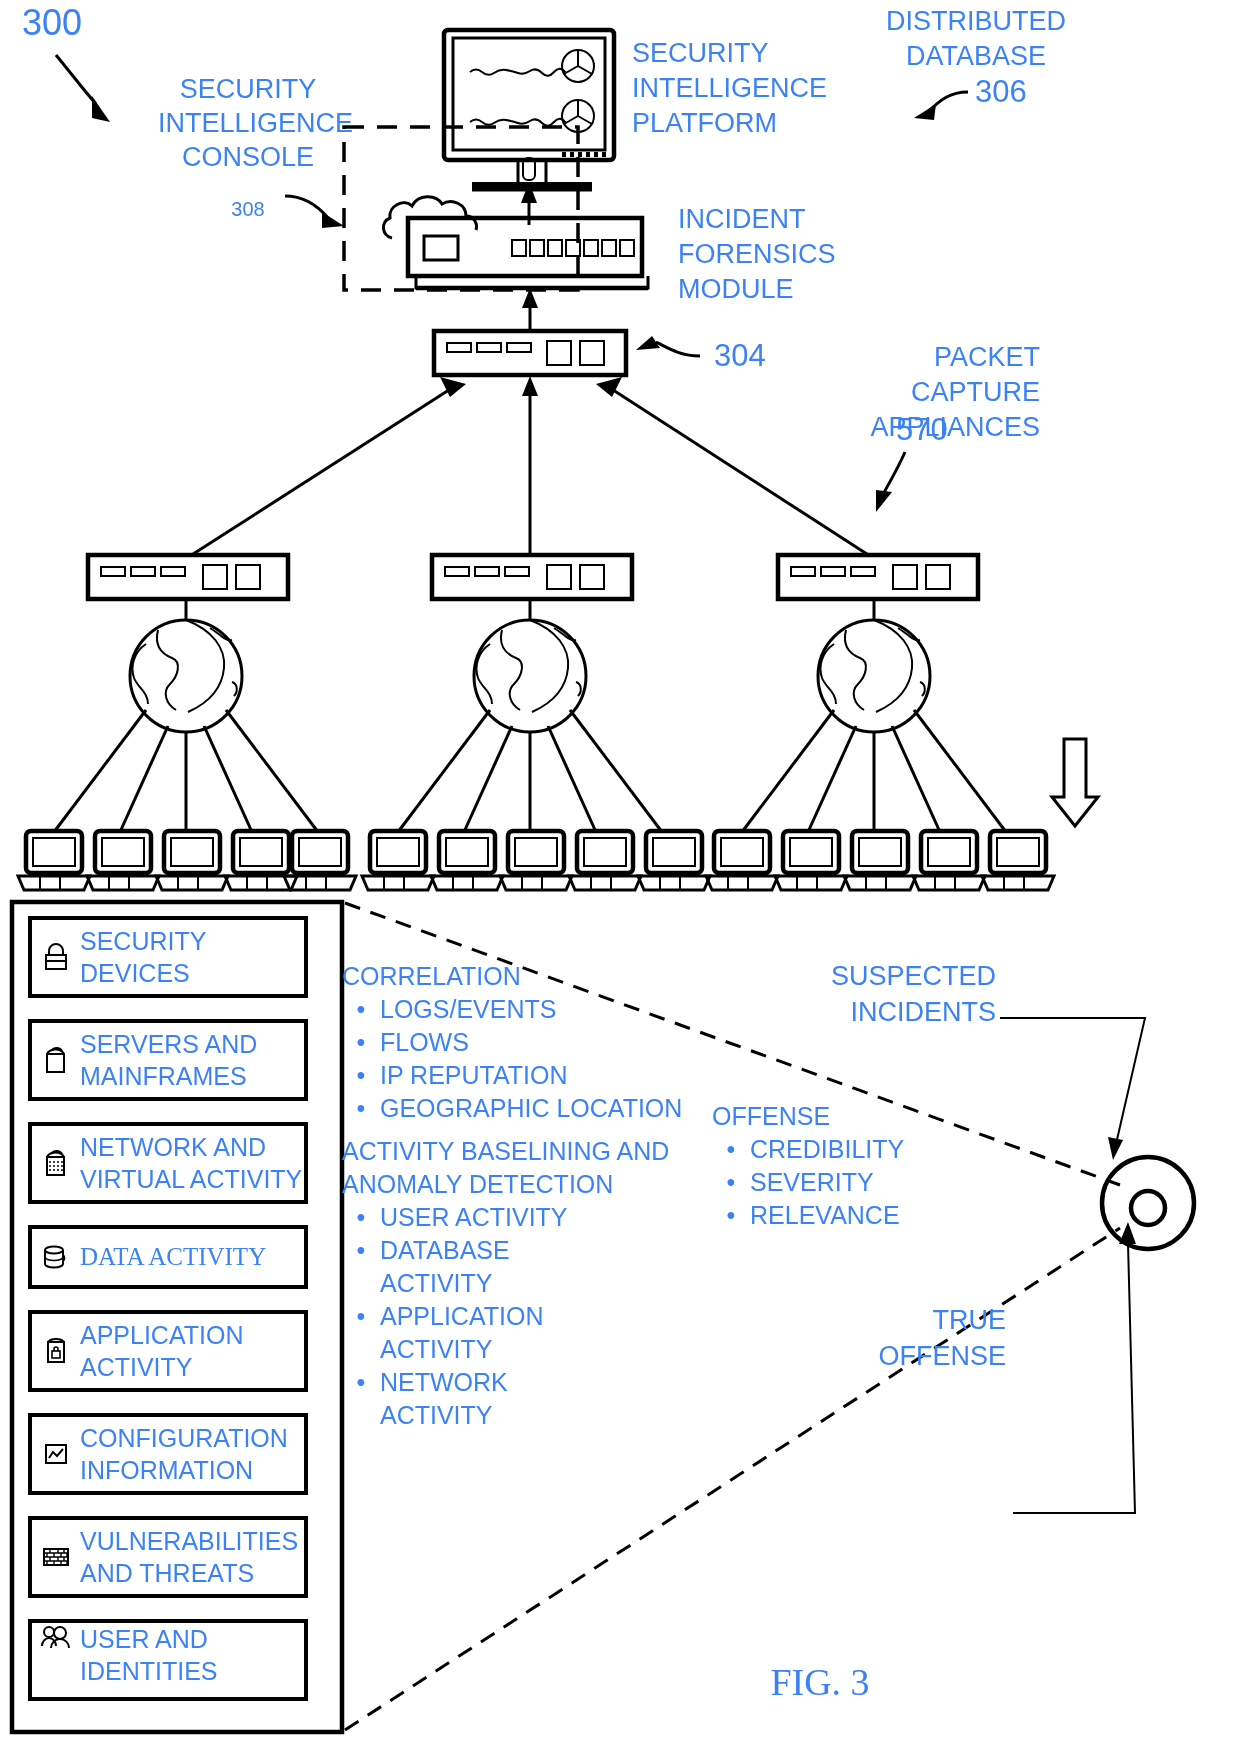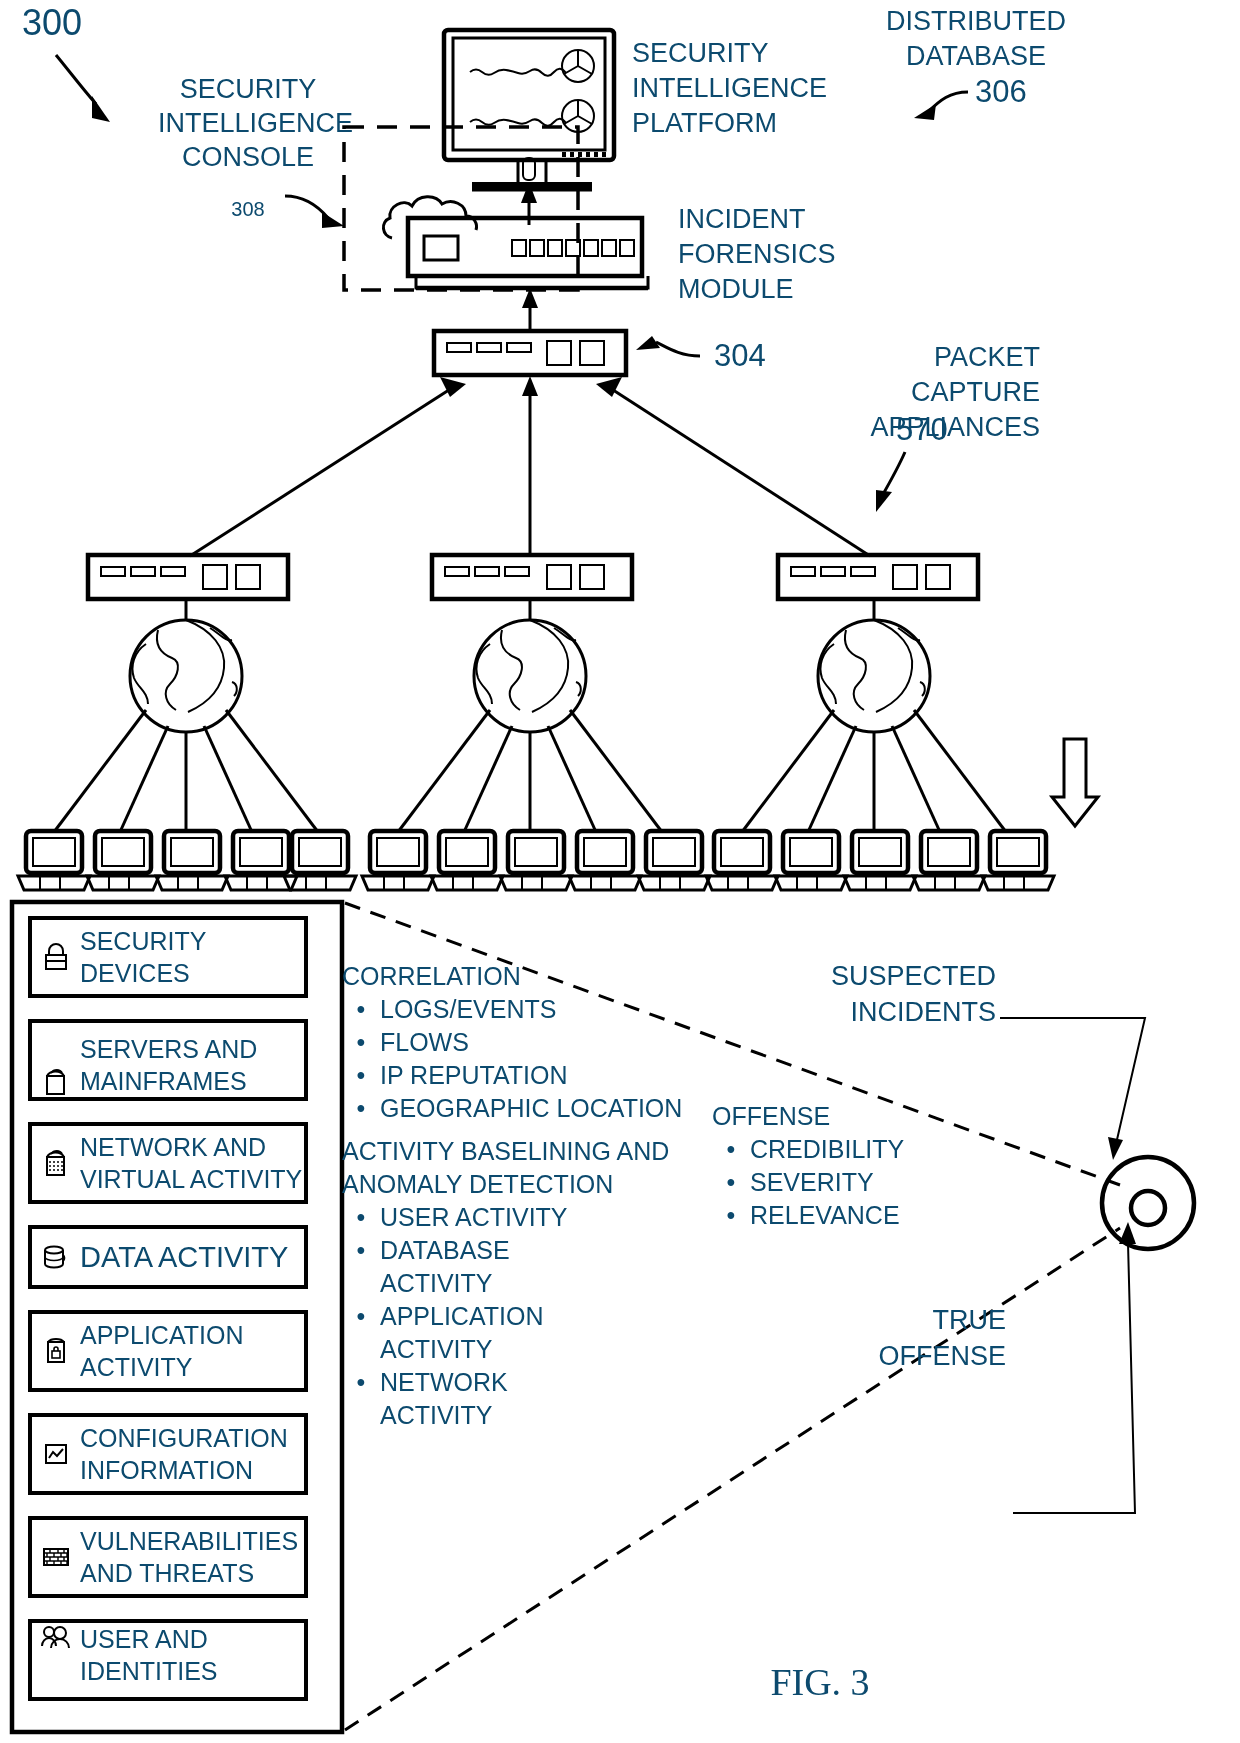--- a/index.html
+++ b/index.html
@@ -6,21 +6,21 @@
     margin: 0;
     padding: 0;
     background: #ffffff;
   }
   #page {
     position: relative;
     width: 1240px;
     height: 1743px;
     background: #ffffff;
     font-family: "Liberation Sans", sans-serif;
-    color: #0c4a6e;
+    color: #3b82f6;
     overflow: hidden;
   }
   .abs { position: absolute; }
   svg { display: block; }
   #diagram-svg {
     position: absolute;
     left: 0; top: 0;
     width: 1240px;
     height: 1743px;
   }
@@ -418,21 +418,21 @@
         <rect x="4" y="13" width="20" height="14" fill="none" stroke="#000" stroke-width="2"></rect>
         <path d="M4 19 H24" stroke="#000" stroke-width="2"></path>
       </svg>
     </div>
     <div style="font-size:25px; line-height:32px;">
       <div>SECURITY</div>
       <div>DEVICES</div>
     </div>
   </div>
 
-  <div class="abs" style="left:28px; top:1019px; width:280px; height:82px; border:4px solid #000; box-sizing:border-box; display:flex; align-items:flex-end;">
+  <div class="abs" style="left:28px; top:1019px; width:280px; height:82px; border:4px solid #000; box-sizing:border-box; display:flex; align-items:center;">
     <div style="width:48px; display:flex; justify-content:center; align-items:center;">
       <svg width="28" height="30" viewBox="0 0 28 30">
         <rect x="5" y="9" width="17" height="18" fill="none" stroke="#000" stroke-width="2"></rect>
         <path d="M5 9 c 3 -6 14 -6 17 0" fill="none" stroke="#000" stroke-width="2"></path>
         <path d="M9 6 c 3 -4 9 -4 11 0" fill="none" stroke="#000" stroke-width="2"></path>
       </svg>
     </div>
     <div style="font-size:25px; line-height:32px;">
       <div>SERVERS AND</div>
       <div>MAINFRAMES</div>
@@ -469,21 +469,21 @@
 
   <div class="abs" style="left:28px; top:1225px; width:280px; height:64px; border:4px solid #000; box-sizing:border-box; display:flex; align-items:center;">
     <div style="width:48px; display:flex; justify-content:center; align-items:center;">
       <svg width="30" height="28" viewBox="0 0 30 28">
         <ellipse cx="13" cy="7" rx="9" ry="3.5" fill="none" stroke="#000" stroke-width="2"></ellipse>
         <path d="M4 7 V21 a9 3.5 0 0 0 18 0 V7" fill="none" stroke="#000" stroke-width="2"></path>
         <path d="M4 14 a9 3.5 0 0 0 18 0" fill="none" stroke="#000" stroke-width="1.6"></path>
         <path d="M22 12 a4 4 0 0 1 0 6" fill="none" stroke="#000" stroke-width="2"></path>
       </svg>
     </div>
-    <div style="font-size:29px; line-height:32px;">
+    <div style="font-size:25px; line-height:32px;font-family:Liberation Serif, serif;">
       <div>DATA ACTIVITY</div>
     </div>
   </div>
 
   <div class="abs" style="left:28px; top:1310px; width:280px; height:82px; border:4px solid #000; box-sizing:border-box; display:flex; align-items:center;">
     <div style="width:48px; display:flex; justify-content:center; align-items:center;">
       <svg width="28" height="30" viewBox="0 0 28 30">
         <rect x="6" y="6" width="16" height="20" fill="none" stroke="#000" stroke-width="2"></rect>
         <path d="M6 6 c 3 -4 13 -4 16 0" fill="none" stroke="#000" stroke-width="2"></path>
         <rect x="10" y="15" width="8" height="7" fill="none" stroke="#000" stroke-width="1.6"></rect>

